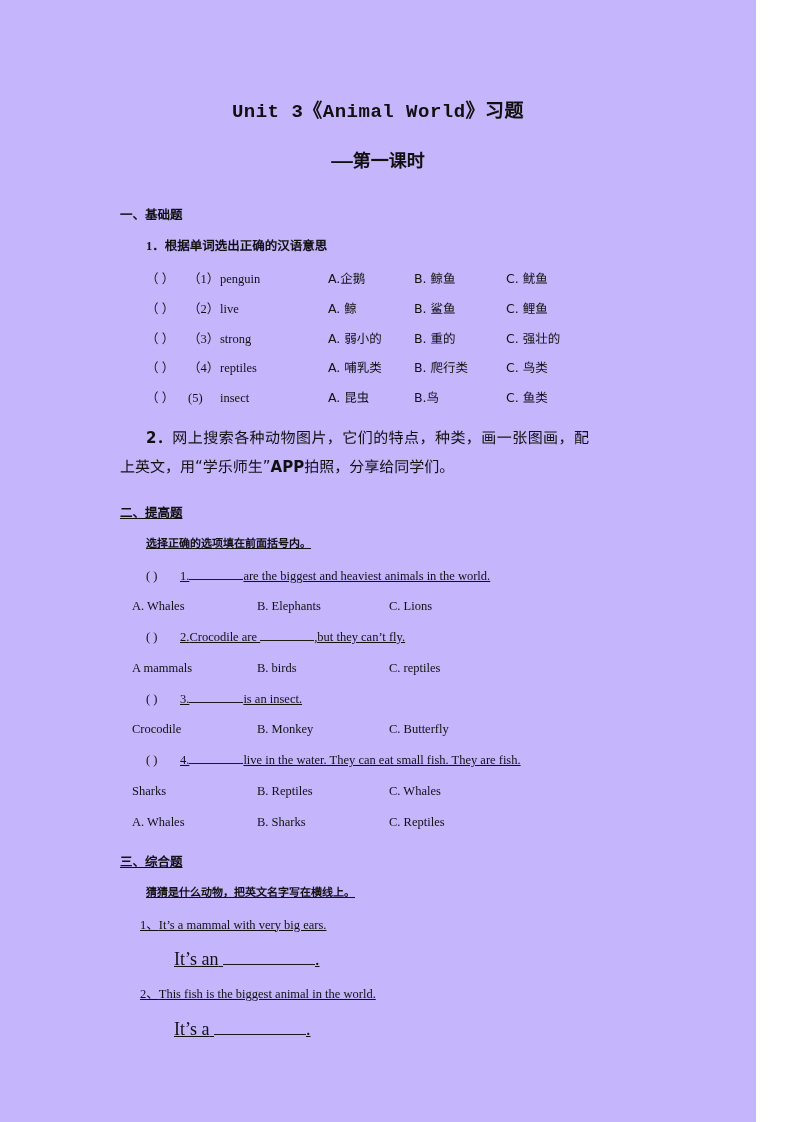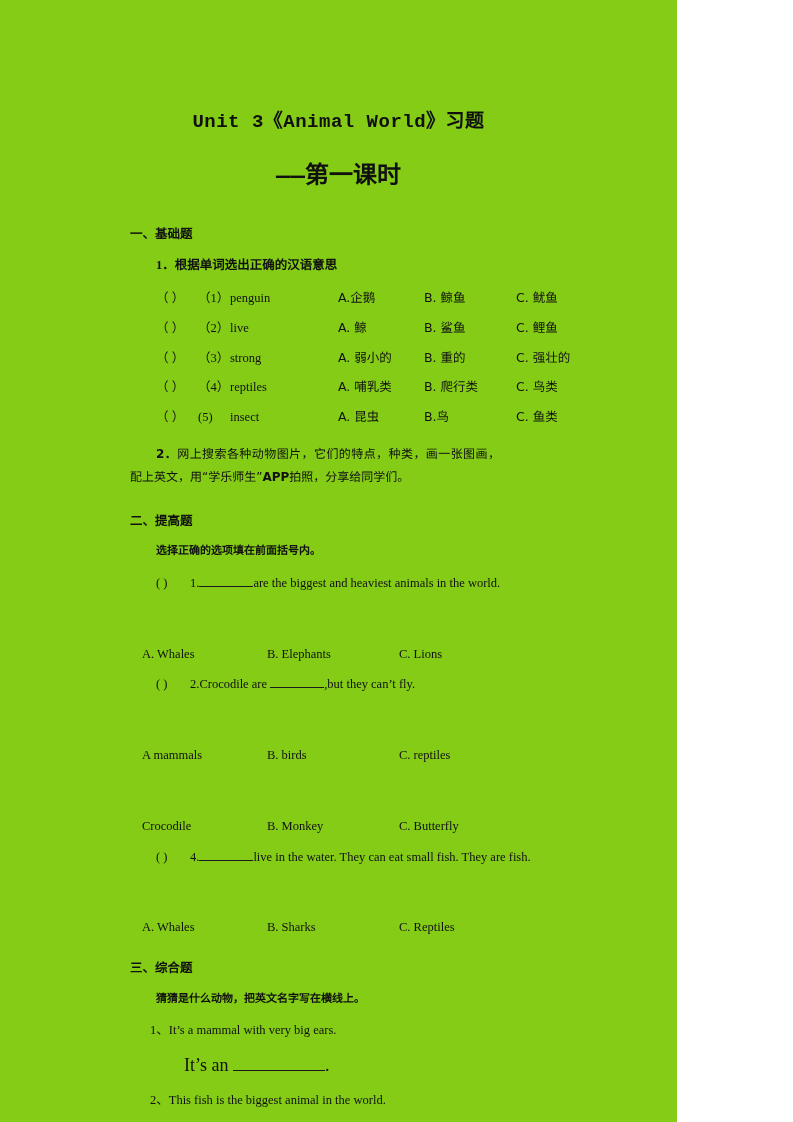--- a/index.html
+++ b/index.html
@@ -13,45 +13,45 @@
     height: 1122px;
     position: relative;
     font-family: "Liberation Serif", "DejaVu Serif", serif;
     color: #111111;
     -webkit-font-smoothing: antialiased;
   }
   .page {
     position: absolute;
     left: 0;
     top: 0;
-    width: 677px;
+    width: 756px;
     height: 1122px;
     box-sizing: border-box;
-    padding: 12px;
-    background: #84cc16;
+    padding: 2px;
+    background: #c4b5fd;
     overflow: hidden;
   }
 
   
   .title-block {
     margin-top: 96px;
     text-align: center;
   }
   .doc-title {
     font-family: "Liberation Mono", "DejaVu Sans Mono", monospace;
     font-size: 19px;
     font-weight: 700;
     letter-spacing: 0.5px;
     color: #101010;
     line-height: 1.5;
     margin: 0;
   }
   .doc-subtitle {
     font-family: "Liberation Mono", "DejaVu Sans Mono", monospace;
-    font-size: 24px;
+    font-size: 18px;
     font-weight: 700;
     color: #101010;
     margin: 22px 0 0 0;
     line-height: 1.5;
   }
 
   
   .content {
     margin-top: 30px;
     padding-left: 118px;
@@ -106,21 +106,21 @@
     font-family: "DejaVu Sans", "Liberation Sans", sans-serif;
     display: inline-block;
   }
   .vocab-row .opt.o1 { width: 86px; }
   .vocab-row .opt.o2 { width: 92px; }
   .vocab-row .opt.o3 { width: auto; }
 
   
   .task-para {
     font-family: "DejaVu Sans", "Liberation Sans", sans-serif;
-    font-size: 12px;
+    font-size: 15px;
     line-height: 1.95;
     margin: 16px 0 0 0;
     margin-left: -118px;
     padding-left: 118px;
     padding-right: 0;
     text-indent: 26px;
     text-align: justify;
     color: #111111;
   }
   .task-para .bold-num,
@@ -129,20 +129,21 @@
   }
   .task-para-wrap {
     margin-left: -118px;
     padding-left: 118px;
     padding-right: 105px;
   }
 
   
   .block {
     margin-top: 22px;
+    text-decoration: underline;
   }
   .prompt-line {
     font-family: "DejaVu Sans", "Liberation Sans", sans-serif;
     font-size: 11px;
     font-weight: 700;
     padding-left: 26px;
     margin: 0 0 14px 0;
     line-height: 1.5;
   }
   .q-line {
@@ -168,21 +169,21 @@
 
   .opt-line {
     font-family: "Liberation Serif", "DejaVu Serif", serif;
     font-size: 12.5px;
     padding-left: 12px;
     margin-bottom: 12px;
     line-height: 1.5;
     white-space: nowrap;
   }
   .opt-line .oa { display: inline-block; width: 125px; }
-  .opt-line .ob { display: inline-block; width: 132px; margin-top: 40px; }
+  .opt-line .ob { display: inline-block; width: 132px; }
   .opt-line .oc { display: inline-block; }
 
   .guess-q {
     font-family: "Liberation Serif", "DejaVu Serif", serif;
     font-size: 12.5px;
     padding-left: 20px;
     margin-bottom: 12px;
     line-height: 1.5;
     white-space: nowrap;
   }
@@ -248,26 +249,32 @@
         <span class="oa">A. Whales</span><span class="ob">B. Elephants</span><span class="oc">C. Lions</span>
       </div>
 
       <div class="q-line">
         <span class="qparen">(    )</span><span>2.</span><span>Crocodile are</span> <span class="blank-inline blank-7"></span><span>,but they can’t fly.</span>
       </div>
       <div class="opt-line">
         <span class="oa">A   mammals</span><span class="ob">B. birds</span><span class="oc">C. reptiles</span>
       </div>
 
+      <div class="q-line">
+        <span class="qparen">(    )</span><span>3.</span><span class="blank-inline blank-7"></span><span>is an insect.</span>
+      </div>
       <div class="opt-line">
         <span class="oa">Crocodile</span><span class="ob">B. Monkey</span><span class="oc">C. Butterfly</span>
       </div>
 
       <div class="q-line">
         <span class="qparen">(    )</span><span>4.</span><span class="blank-inline blank-7"></span><span>live in the water. They can eat small fish. They are fish.</span>
+      </div>
+      <div class="opt-line">
+        <span class="oa">Sharks</span><span class="ob">B. Reptiles</span><span class="oc">C. Whales</span>
       </div>
 
       <div class="opt-line">
         <span class="oa">A. Whales</span><span class="ob">B. Sharks</span><span class="oc">C. Reptiles</span>
       </div>
     </div>
 
     <div class="block">
       <div class="section-head">三、综合题</div>
       <div class="prompt-line">猜猜是什么动物，把英文名字写在横线上。</div>

